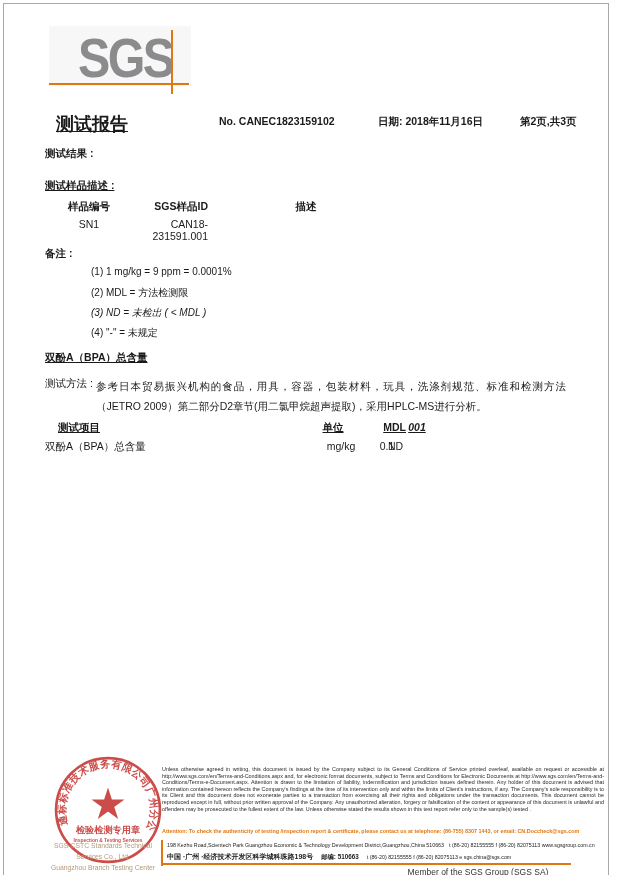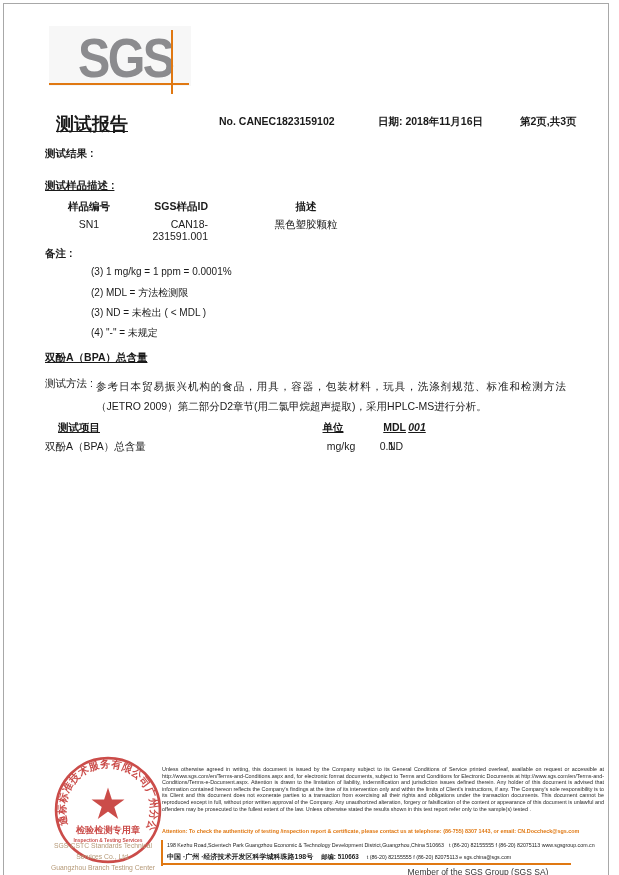--- a/index.html
+++ b/index.html
@@ -87,26 +87,25 @@
   <div class="abs page-info">第2页,共3页</div>
 
   <div class="abs results-label">测试结果 :</div>
 
   <div class="abs sample-heading">测试样品描述 :</div>
   <div class="abs st-h sc1 srow1">样品编号</div>
   <div class="abs st-h sc2 srow1">SGS样品ID</div>
   <div class="abs st-h sc3 srow1">描述</div>
   <div class="abs st-c sc1 srow2">SN1</div>
   <div class="abs st-c sc2 srow2">CAN18-231591.001</div>
-  <div class="abs st-c sc3 srow2">黑色塑胶颗粒</div>
 
   <div class="abs notes-label">备注 :</div>
-  <div class="abs note-item" style="top:262px;">(3) 1 mg/kg = 1 ppm = 0.0001%</div>
+  <div class="abs note-item" style="top:262px;">(1) 1 mg/kg = 9 ppm = 0.0001%</div>
   <div class="abs note-item" style="top:282px;">(2) MDL = 方法检测限</div>
-  <div class="abs note-item" style="top:302px;">(3) ND = 未检出 ( &lt; MDL )</div>
+  <div class="abs note-item" style="top:302px;font-style:italic;">(3) ND = 未检出 ( &lt; MDL )</div>
   <div class="abs note-item" style="top:322px;">(4) "-" = 未规定</div>
 
   <div class="abs bpa-heading">双酚A（BPA）总含量</div>
   <div class="abs method-label">测试方法 :</div>
   <div class="abs method-text">参考日本贸易振兴机构的食品，用具，容器，包装材料，玩具，洗涤剂规范、标准和检测方法（JETRO 2009）第二部分D2章节(用二氯甲烷超声提取)，采用HPLC-MS进行分析。</div>
 
   <div class="abs rt-head rt-item-h">测试项目</div>
   <div class="abs rt-head rt-unit-h">单位</div>
   <div class="abs rt-head rt-mdl-h">MDL</div>
   <div class="abs rt-head rt-001-h">001</div>

